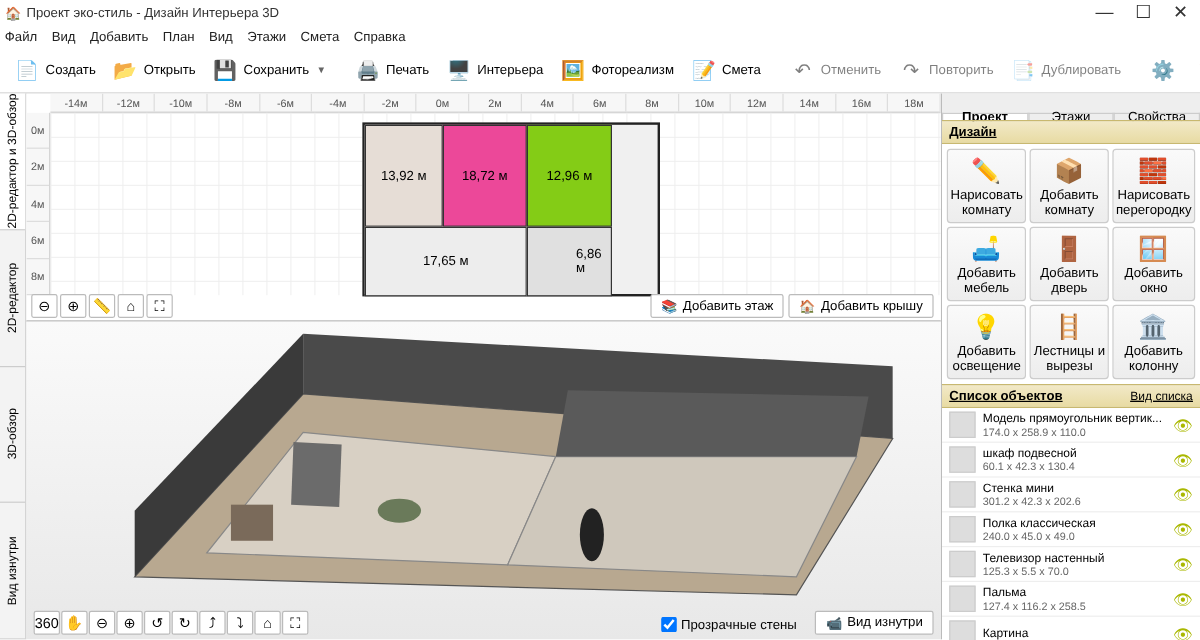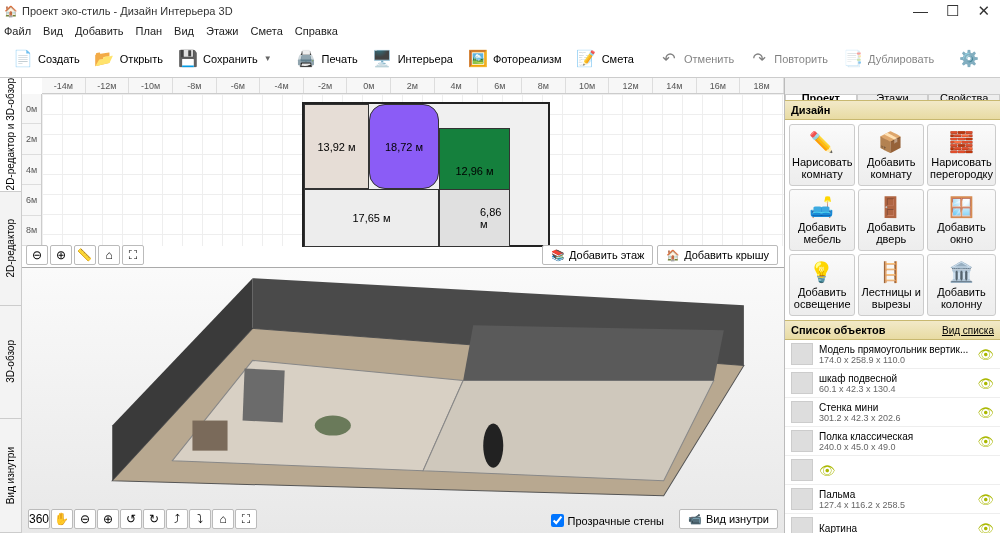--- a/index.html
+++ b/index.html
@@ -32,43 +32,43 @@
 .view2d { height: 190px; position: relative; background: #fff; border-bottom: 1px solid #aaa; overflow: hidden; }
 .ruler-h { position: absolute; top: 0; left: 20px; right: 0; height: 16px; background: #f7f7f7; border-bottom: 1px solid #ccc; display: flex; }
 .ruler-h .tick { flex: 1; border-right: 1px solid #ddd; text-align: center; font-size: 9px; color: #555; line-height: 16px; }
 .ruler-v { position: absolute; top: 16px; left: 0; width: 20px; bottom: 21px; background: #f7f7f7; border-right: 1px solid #ccc; display: flex; flex-direction: column; }
 .ruler-v .tick { flex: 1; border-bottom: 1px solid #ddd; text-align: center; font-size: 9px; color: #555; display: flex; align-items: center; justify-content: center; }
 .grid2d { position: absolute; top: 16px; left: 20px; right: 0; bottom: 21px; background-image: linear-gradient(to right,#eee 1px,transparent 1px),linear-gradient(to bottom,#eee 1px,transparent 1px); background-size: 20px 20px; }
 
 .plan { position: absolute; top: 24px; left: 280px; width: 248px; height: 145px; border: 2px solid #222; background: #f0f0f0; }
 .room { position: absolute; border: 1px solid #333; background: #e8e8e8; display: flex; align-items: center; justify-content: center; font-size: 9px; }
 .plan .r1 { left: 0; top: 0; width: 65px; height: 85px; background: #e6ddd6; }
-.plan .r2 { left: 65px; top: 0; width: 70px; height: 85px; background: #8b5cf6; border-radius: 16px; }
-.plan .r3 { left: 135px; top: 0; width: 71px; height: 85px; background: #15803d; margin-top: 24px; }
+.plan .r2 { left: 65px; top: 0; width: 70px; height: 85px; background: #ec4899; }
+.plan .r3 { left: 135px; top: 0; width: 71px; height: 85px; background: #84cc16; }
 .plan .r4 { left: 0; top: 85px; width: 135px; height: 58px; background: #ededed; }
 .plan .r5 { left: 135px; top: 85px; width: 71px; height: 58px; background: #e0e0e0; padding-left: 40px; }
 
 .tools2d { position: absolute; left: 4px; bottom: 2px; display: flex; gap: 2px; }
 .mini-btn { width: 22px; height: 20px; border: 1px solid #bbb; background: #fff; display: flex; align-items: center; justify-content: center; font-size: 12px; cursor: default; border-radius: 2px; }
 .add-btns { position: absolute; right: 6px; bottom: 2px; display: flex; gap: 4px; }
 .pill-btn { height: 20px; padding: 0 8px; border: 1px solid #bbb; background: #fff; display: flex; align-items: center; font-size: 10px; cursor: default; border-radius: 2px; gap: 4px; }
 
 .view3d { flex: 1; position: relative; background: linear-gradient(#fafafa, #e8e8e8); overflow: hidden; }
 .render { position: absolute; inset: 0; display: flex; align-items: center; justify-content: center; }
 .render svg { width: 100%; height: 100%; }
 
 .tools3d { position: absolute; left: 6px; bottom: 4px; display: flex; gap: 1px; }
 .chk3d { position: absolute; right: 120px; bottom: 6px; display: flex; align-items: center; gap: 4px; font-size: 11px; }
 .view-inside { position: absolute; right: 6px; bottom: 4px; }
 
 .right-panel { width: 216px; border-left: 1px solid #bbb; display: flex; flex-direction: column; background: #f8f8f8; }
 .rtabs { height: 22px; display: flex; background: #eee; }
 .rtab { flex: 1; display: flex; align-items: center; justify-content: center; font-size: 11px; border: 1px solid #ccc; border-bottom: none; cursor: default; margin-top: 16px; }
 .rtab.active { background: #fff; font-weight: bold; }
-.section-h { height: 20px; background: linear-gradient(#f2e9c8,#e8dba3); border-top: 1px solid #c8b870; border-bottom: 1px solid #c8b870; padding: 0 6px; display: flex; align-items: center; font-size: 11px; font-weight: bold; }
+.section-h { height: 20px; background: linear-gradient(#f2e9c8,#e8dba3); border-top: 1px solid #c8b870; border-bottom: 1px solid #c8b870; padding: 0 6px; display: flex; align-items: center; font-size: 11px; font-weight: bold; text-decoration: underline; }
 .design-grid { display: grid; grid-template-columns: repeat(3,1fr); gap: 3px; padding: 4px; background: #fff; }
 .design-btn { height: 62px; border: 1px solid #ccc; border-radius: 3px; background: linear-gradient(#fafafa,#ededed); display: flex; flex-direction: column; align-items: center; justify-content: center; font-size: 9px; text-align: center; cursor: default; padding: 2px; gap: 2px; }
 .design-btn .dicon { font-size: 20px; }
 
 .section-h .mode-link { margin-left: auto; text-decoration: underline; font-weight: normal; font-size: 10px; cursor: default; }
 .obj-list { flex: 1; overflow: auto; background: #fff; }
 .obj-item { display: flex; align-items: center; padding: 3px 6px; border-bottom: 1px solid #eee; gap: 6px; cursor: default; }
 .obj-item .thumb { width: 22px; height: 22px; background: #ddd; border: 1px solid #ccc; flex-shrink: 0; }
 .obj-item .meta { flex: 1; overflow: hidden; }
 .obj-item .oname { font-size: 10px; white-space: nowrap; overflow: hidden; text-overflow: ellipsis; }
@@ -351,20 +351,24 @@
         <div class="obj-item">
           <div class="thumb"></div>
           <div class="meta">
             <div class="oname">Полка классическая</div>
             <div class="odim">240.0 x 45.0 x 49.0</div>
           </div>
           <span class="eye">👁</span>
         </div>
         <div class="obj-item">
           <div class="thumb"></div>
+          <div class="meta">
+            <div class="oname">Телевизор настенный</div>
+            <div class="odim">125.3 x 5.5 x 70.0</div>
+          </div>
           <span class="eye">👁</span>
         </div>
         <div class="obj-item">
           <div class="thumb"></div>
           <div class="meta">
             <div class="oname">Пальма</div>
             <div class="odim">127.4 x 116.2 x 258.5</div>
           </div>
           <span class="eye">👁</span>
         </div>

